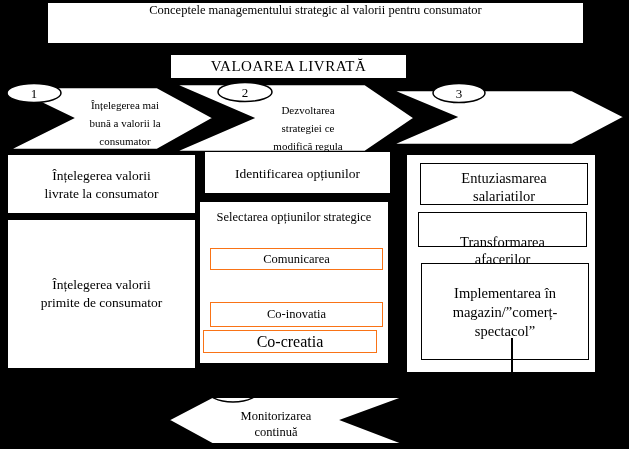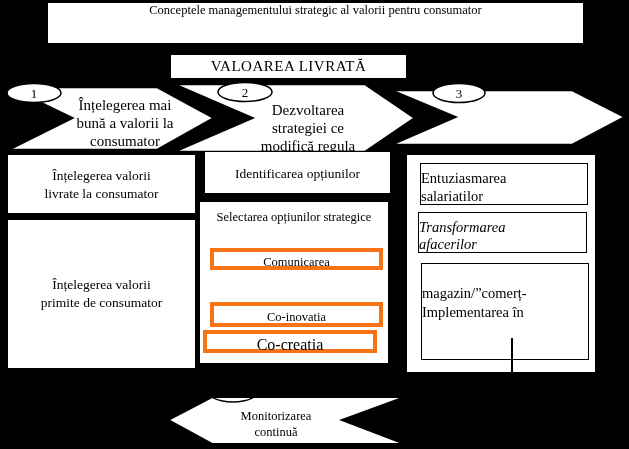--- a/index.html
+++ b/index.html
@@ -2,36 +2,36 @@
 <html><head>
 <meta charset="utf-8">
 <style>
   html,body{margin:0;padding:0;background:#000;}
   .canvas{
     position:relative;width:629px;height:449px;background:#000;
     font-family:"Liberation Serif","DejaVu Serif",serif;color:#000;overflow:hidden;
   }
   .box{position:absolute;background:#fff;text-align:center;box-sizing:border-box;}
   .svg-layer{position:absolute;left:0;top:0;width:629px;height:449px;}
-  .arrow-text{position:absolute;text-align:center;font-size:15px;line-height:18px;}
+  .arrow-text{position:absolute;text-align:center;font-size:11px;line-height:18px;}
   .title-box{left:48px;top:3px;width:535px;height:40px;font-size:12.5px;}
   .banner-box{left:171px;top:55px;width:235px;height:23px;font-size:15px;line-height:23px;letter-spacing:.5px;}
   .left-a{left:8px;top:155px;width:187px;height:58px;font-size:13.5px;line-height:18px;padding-top:12px;}
   .left-b{left:8px;top:220px;width:187px;height:148px;font-size:13.5px;line-height:18px;display:flex;flex-direction:column;justify-content:center;}
   .mid-c{left:205px;top:152px;width:185px;height:41px;font-size:13.5px;line-height:17px;padding-top:13px;}
   .mid-d{left:200px;top:202px;width:188px;height:161px;font-size:12.5px;padding-top:8px;}
-  .lever{position:absolute;background:#fff;border:4px solid #f97316;text-align:center;box-sizing:border-box;font-size:12.5px;}
+  .lever{position:absolute;background:#fff;border:1px solid #f97316;text-align:center;box-sizing:border-box;font-size:12.5px;}
   .lever1{left:210px;top:248px;width:173px;height:22px;line-height:20px;}
   .lever2{left:210px;top:273px;width:173px;height:22px;line-height:20px;}
   .lever3{left:210px;top:302px;width:173px;height:25px;line-height:23px;}
   .lever4{left:203px;top:330px;width:174px;height:23px;line-height:21px;font-size:16px;}
   .right-wrap{left:407px;top:155px;width:188px;height:217px;}
-  .inner{position:absolute;background:#fff;border:1.5px solid #000;text-align:left;box-sizing:border-box;font-size:14.5px;}
+  .inner{position:absolute;background:#fff;border:1.5px solid #000;text-align:center;box-sizing:border-box;font-size:14.5px;}
   .right-e{left:420px;top:163px;width:168px;height:42px;line-height:18px;padding-top:5px;}
-  .right-f{left:418px;top:212px;width:169px;height:41px;line-height:17px;padding-top:6px;font-style:italic;}
+  .right-f{left:418px;top:212px;width:169px;height:35px;line-height:17px;padding-top:21px;}
   .right-g{left:421px;top:263px;width:168px;height:97px;line-height:19px;padding-top:20px;}
   .vline{position:absolute;left:511px;top:338px;width:2px;height:36px;background:#000;}
   .at1{left:45px;top:96px;width:160px;}
   .at2{left:233px;top:101px;width:150px;text-align:center;}
   .at3{left:433px;top:104px;width:160px;line-height:17px;}
   .atb{left:206px;top:408px;width:140px;line-height:16px;font-size:12.5px;}
   .num{font-family:"Liberation Serif","DejaVu Serif",serif;font-size:13px;text-anchor:middle;fill:#000;}
 </style>
 </head>
 <body>
@@ -96,22 +96,23 @@
   <div class="box right-wrap"></div>
   <div class="inner right-e">
     <div>Entuziasmarea</div>
     <div>salariatilor</div>
   </div>
   <div class="inner right-f">
     <div>Transformarea</div>
     <div>afacerilor</div>
   </div>
   <div class="inner right-g">
+    <div>Implementarea în</div>
     <div>magazin/”comerț-</div>
-    <div>Implementarea în</div>
+    <div>spectacol”</div>
   </div>
   <div class="vline"></div>
 
   <div class="arrow-text atb">
     <div>Monitorizarea</div>
     <div>continuă</div>
   </div>
 
 </div>
 

